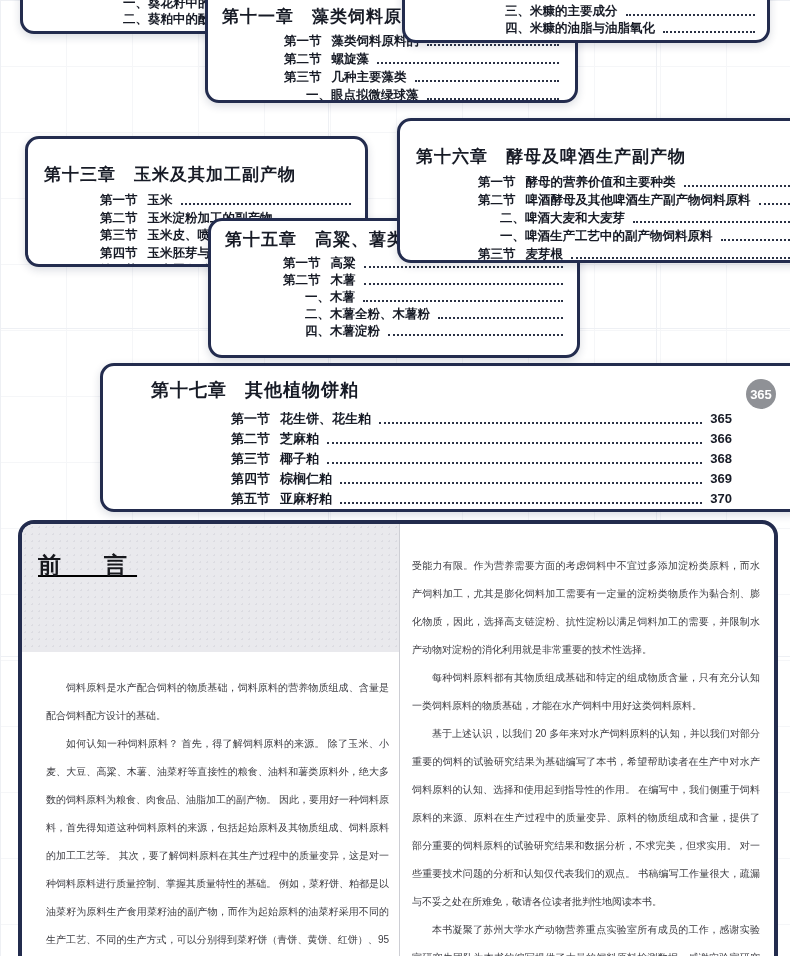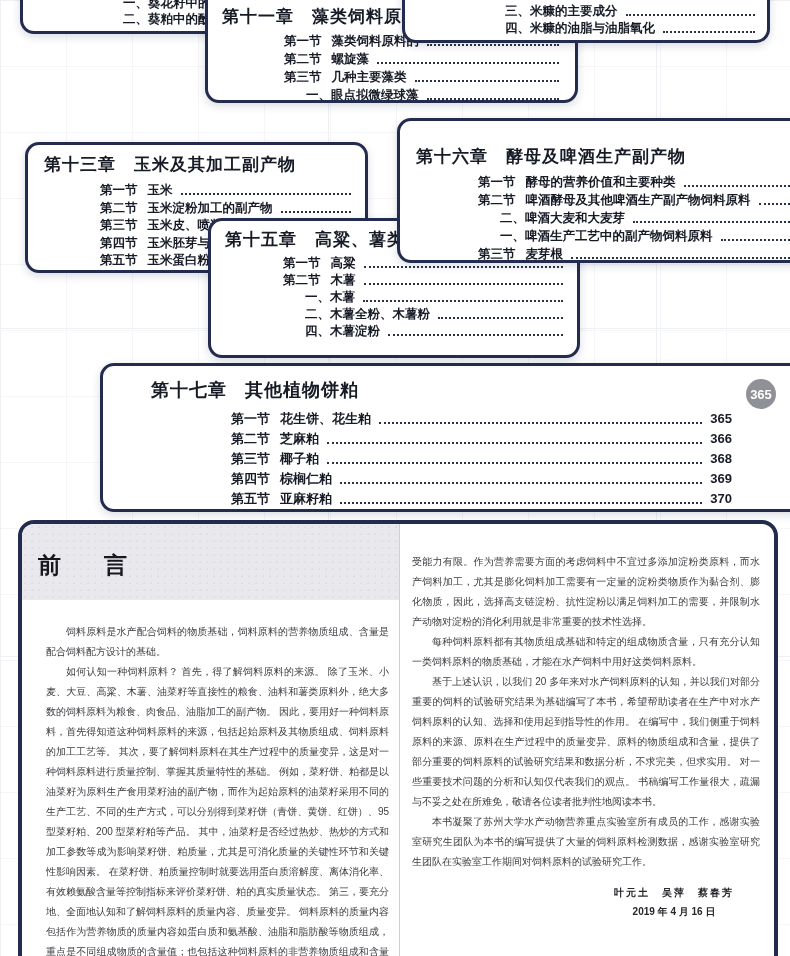--- a/index.html
+++ b/index.html
@@ -23,27 +23,27 @@
   .toc-row .pg{flex:none;margin-left:6px;}
   .indent-row{padding-left:22px;}
   .bottom-rows{position:absolute;left:0;right:0;bottom:0;}
   
   .badge{position:absolute;width:30px;height:30px;border-radius:50%;background:#8f9196;color:#fff;
     font-size:13px;font-weight:bold;display:flex;align-items:center;justify-content:center;}
   
   .spread{position:absolute;left:18px;top:520px;width:760px;height:460px;background:#fff;
     border:4px solid #232c4e;border-radius:16px;box-sizing:border-box;display:flex;overflow:hidden;}
   .page-left{width:377px;flex:none;display:flex;flex-direction:column;}
-  .page-header{height:76px;flex:none;background:#e9e9ed;
-    background-image:radial-gradient(#dcdce2 1px,transparent 1px);background-size:7px 7px;}
+  .page-header{height:128px;flex:none;background:#e9e9ed;
+    background-image:radial-gradient(#dcdce2 1px,transparent 1px);background-size:7px 7px;text-decoration:underline;}
   .page-header h1{margin:0;padding:26px 0 0 16px;font-size:23px;letter-spacing:10px;color:#17181d;font-weight:bold;}
   .page-body{padding:22px 10px 0 24px;}
   .divider{width:1px;background:#cdced4;flex:none;}
   .page-right{flex:1;padding:28px 14px 0 12px;box-sizing:border-box;}
-  .bodytext p{margin:0;font-size:10px;line-height:20px;text-align:justify;color:#3c3c42;
+  .bodytext p{margin:0;font-size:10px;line-height:28px;text-align:justify;color:#3c3c42;
     font-weight:500;letter-spacing:0;}
   .bodytext p.pindent{text-indent:2em;}
   .signature{margin:14px 26px 0 0;text-align:right;}
   .signature .sig-inner{display:inline-block;text-align:center;font-weight:bold;color:#26262c;}
   .sig-names{font-size:10px;letter-spacing:2px;}
   .sig-date{font-size:10px;margin-top:5px;}
 </style>
 </head>
 <body>
 
@@ -96,21 +96,21 @@
           <span class="txt">三、米糠的主要成分</span>
           <span class="leader"></span>
         </div>
       <div class="toc-row">
           <span class="txt">四、米糠的油脂与油脂氧化</span>
           <span class="leader"></span>
         </div>
     </div>
   </div>
 
-  <div class="card" style="left:25px;top:142px;width:343px;height:131px;z-index:1;padding:8px 12px 0 16px;">
+  <div class="card" style="left:25px;top:136px;width:343px;height:131px;z-index:1;padding:24px 12px 0 16px;">
     <div class="card-title">
       <span class="ch-no">第十三章</span><span class="ch-title">玉米及其加工副产物</span>
     </div>
     <div class="rows" style="margin:6px 0 0 56px;line-height:17.5px;">
       <div class="toc-row">
           <span class="lbl">第一节</span>
           <span class="txt">玉米</span>
           <span class="leader"></span>
         </div>
       <div class="toc-row">

